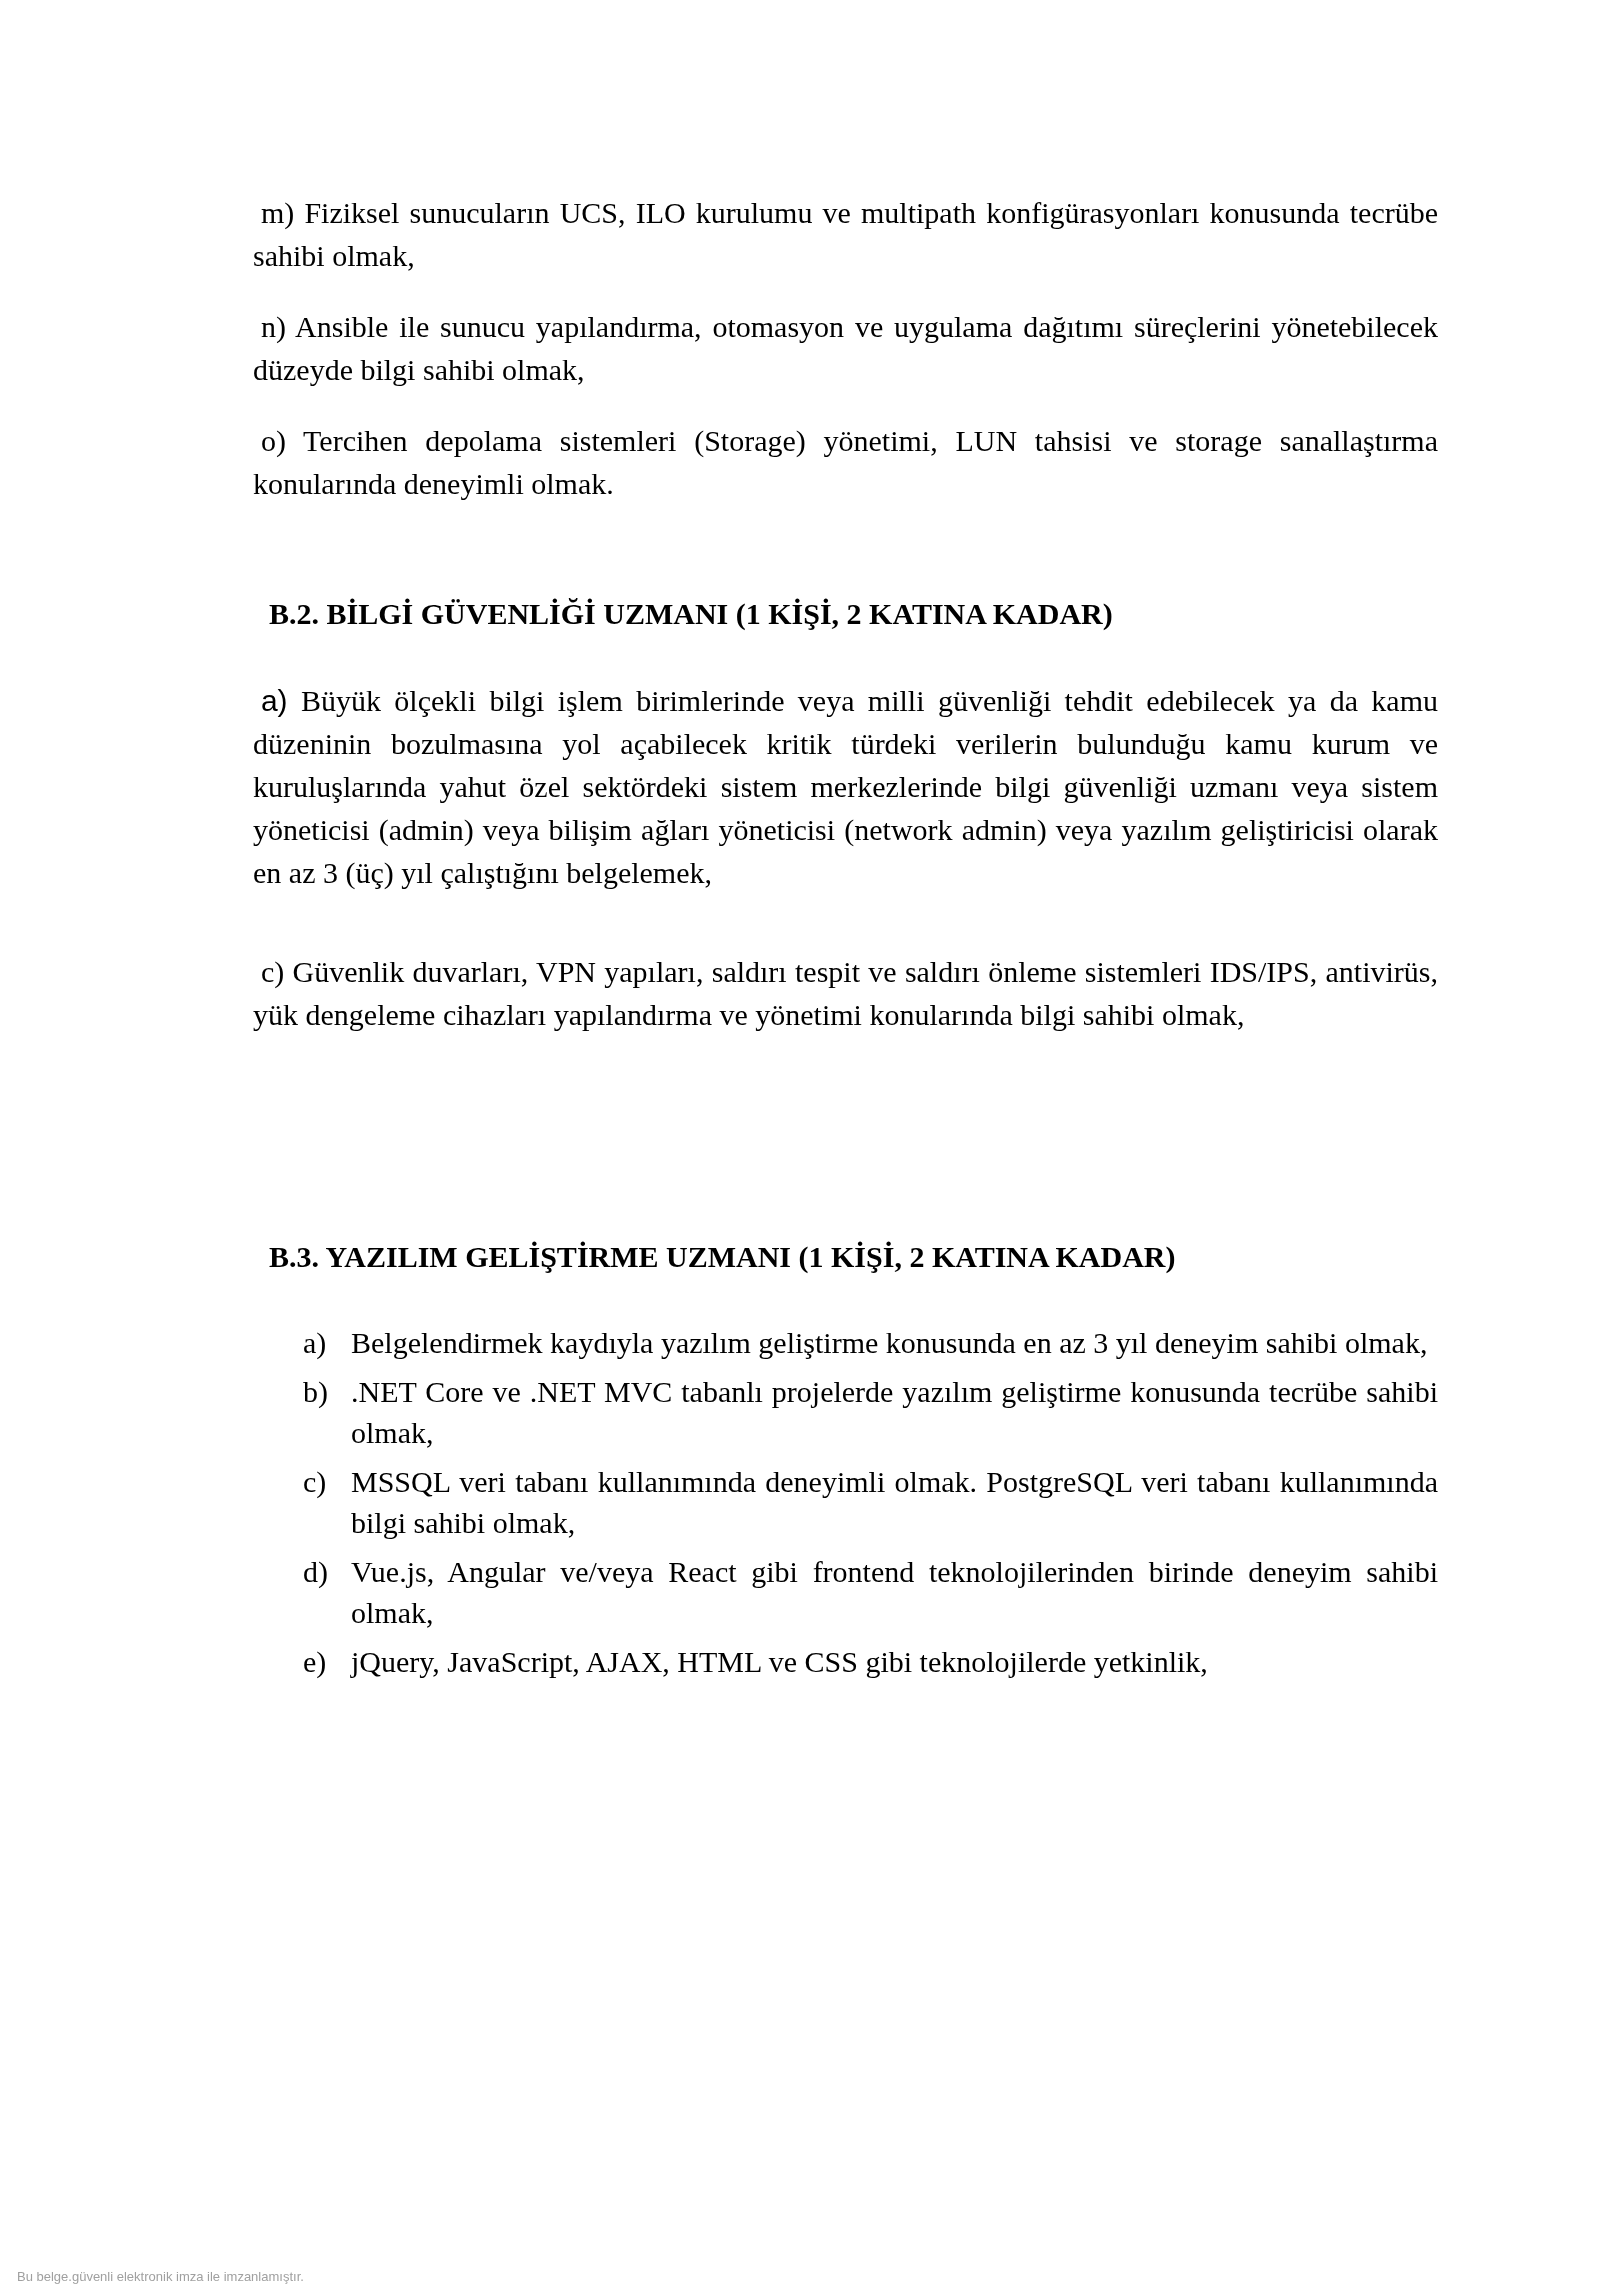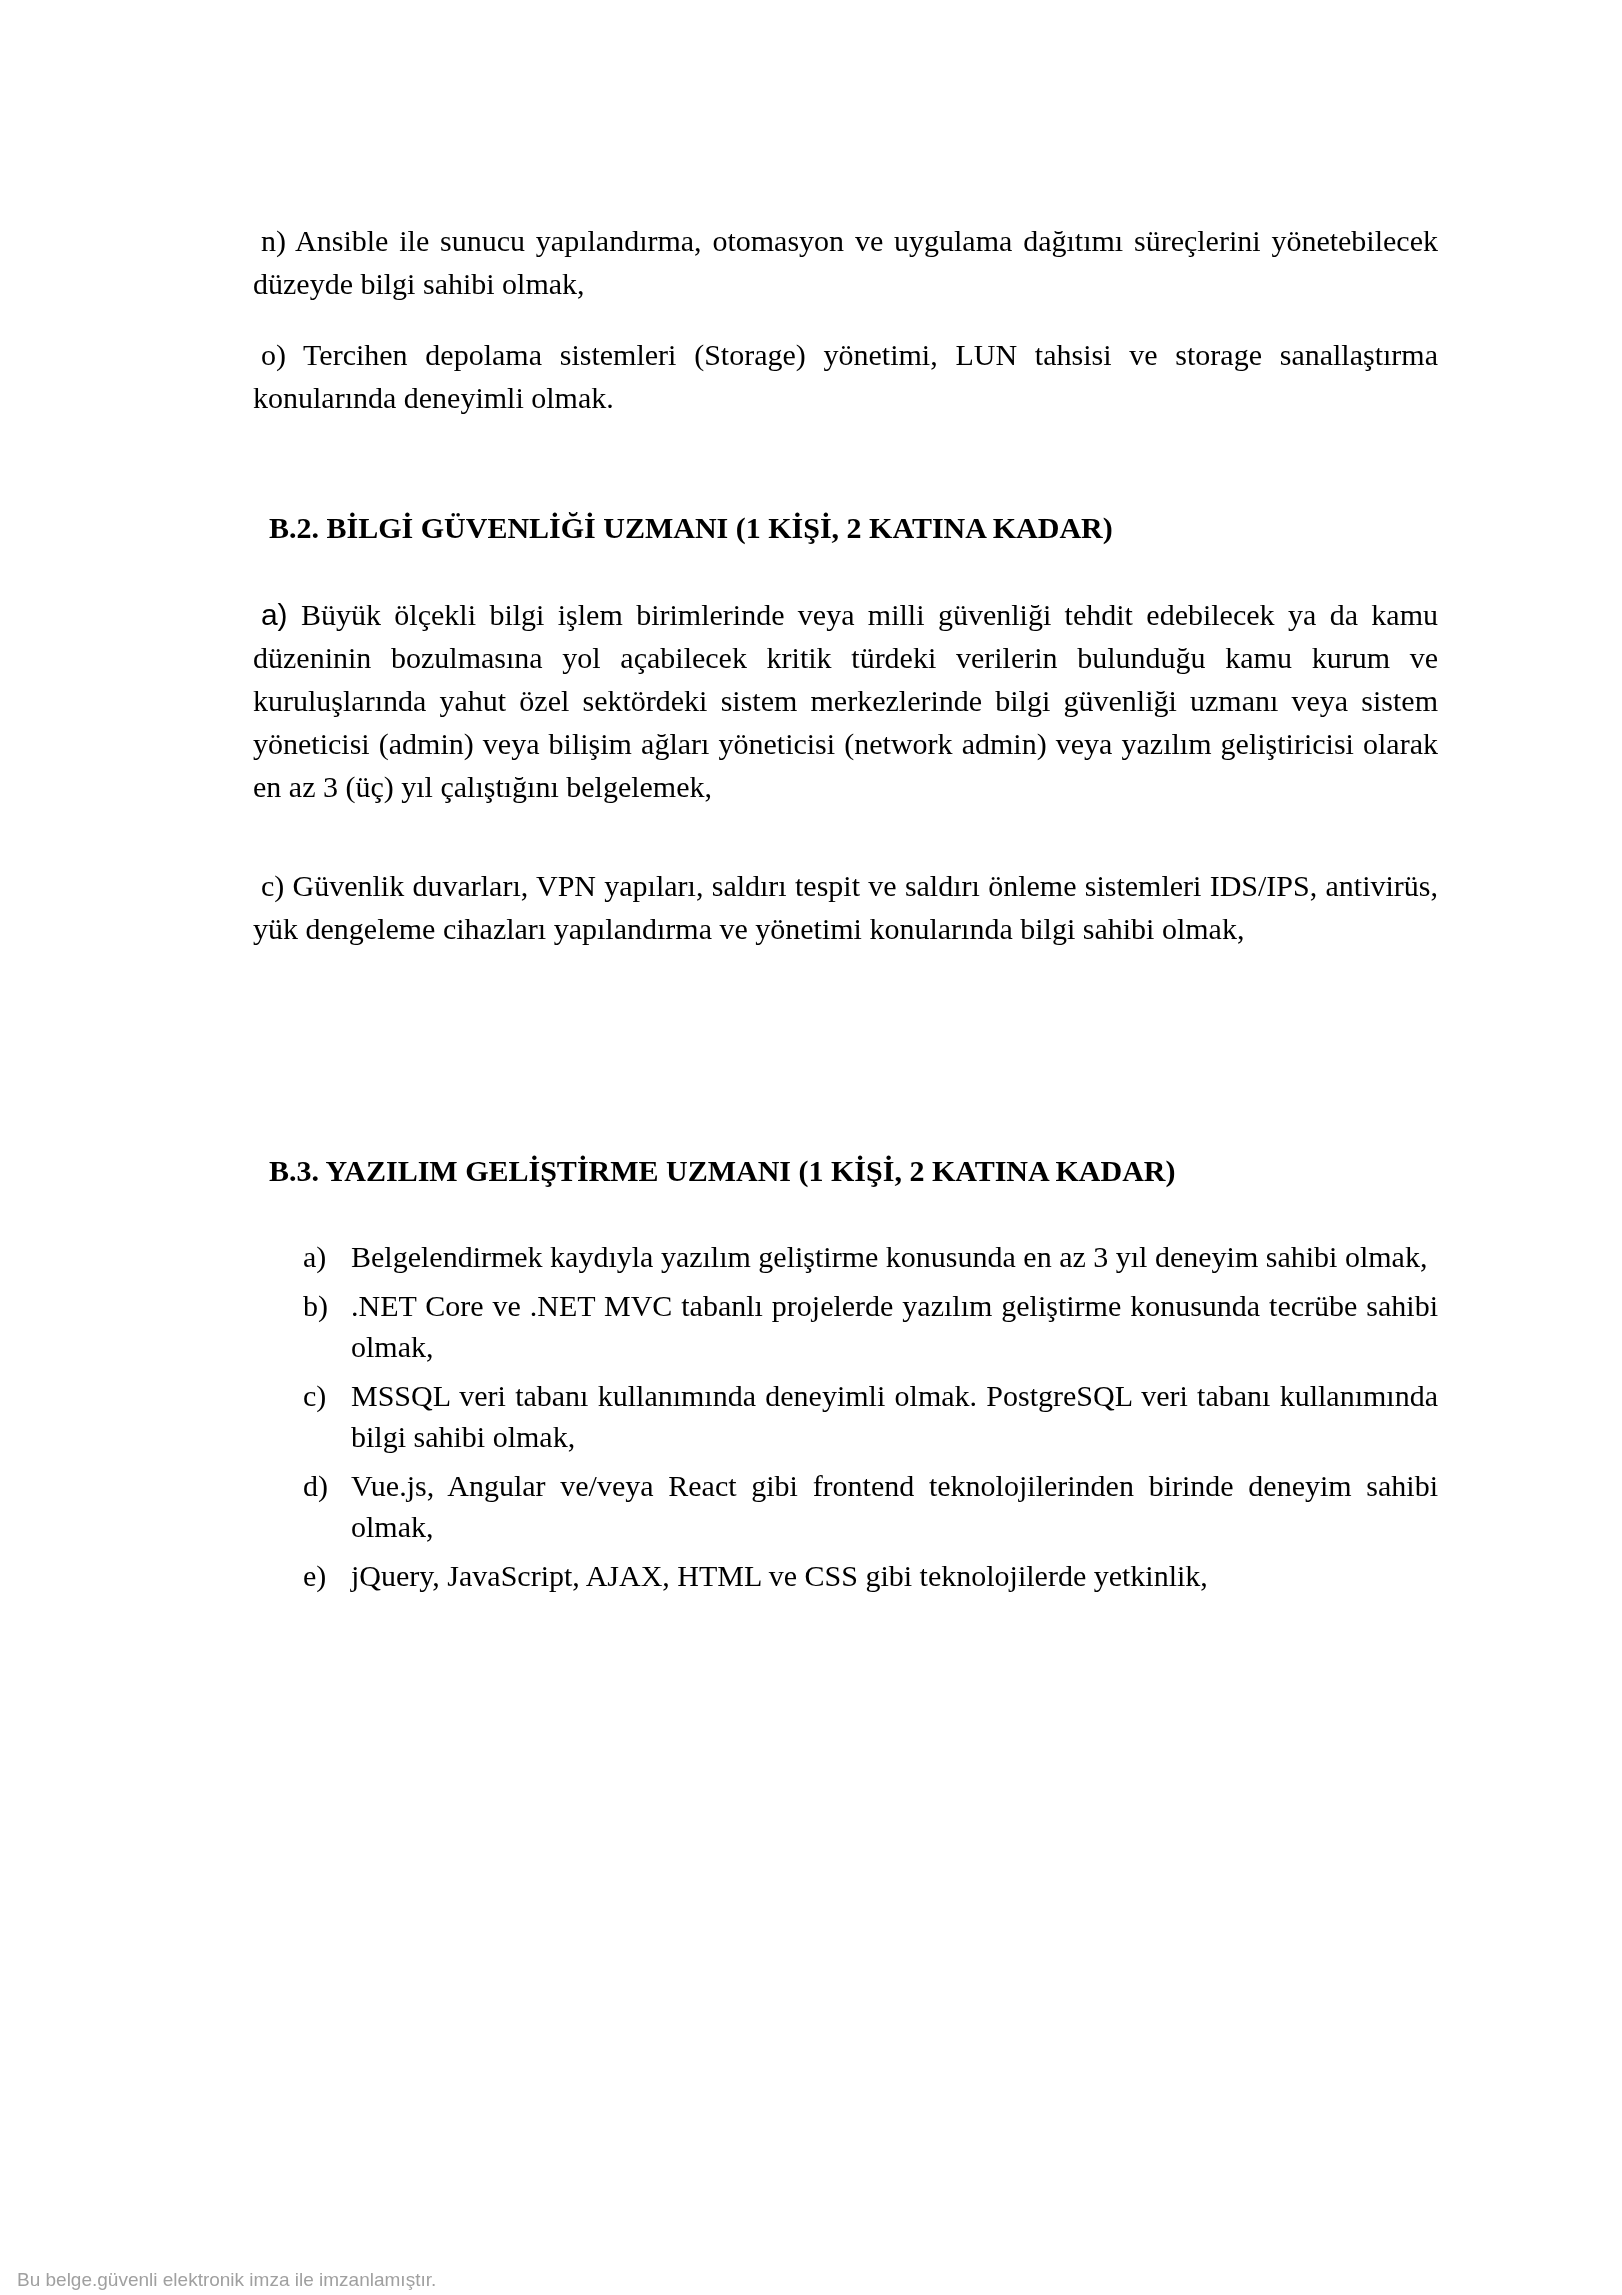--- a/index.html
+++ b/index.html
@@ -60,30 +60,31 @@
       position: absolute;
       left: 50px;
       top: 0;
     }
 
     .footer {
       position: absolute;
       left: 17px;
       top: 2269px;
       font-family: "Liberation Sans", "DejaVu Sans", sans-serif;
-      font-size: 19px;
+      font-size: 13px;
       color: #a0a0a0;
     }
   </style>
 </head>
 <body>
 
 <div class="page">
 
   <div>
+    <p class="para"><span class="marker">m)</span> <span>Fiziksel sunucuların UCS, ILO kurulumu ve multipath konfigürasyonları konusunda tecrübe sahibi olmak,</span></p>
     <div class="gap-s"></div>
     <p class="para"><span class="marker">n)</span> <span>Ansible ile sunucu yapılandırma, otomasyon ve uygulama dağıtımı süreçlerini yönetebilecek düzeyde bilgi sahibi olmak,</span></p>
     <div class="gap-s"></div>
     <p class="para"><span class="marker">o)</span> <span>Tercihen depolama sistemleri (Storage) yönetimi, LUN tahsisi ve storage sanallaştırma konularında deneyimli olmak.</span></p>
   </div>
 
   <div class="gap-m"></div>
 
   <div>
     <h2 class="heading">B.2. BİLGİ GÜVENLİĞİ UZMANI (1 KİŞİ, 2 KATINA KADAR)</h2>

